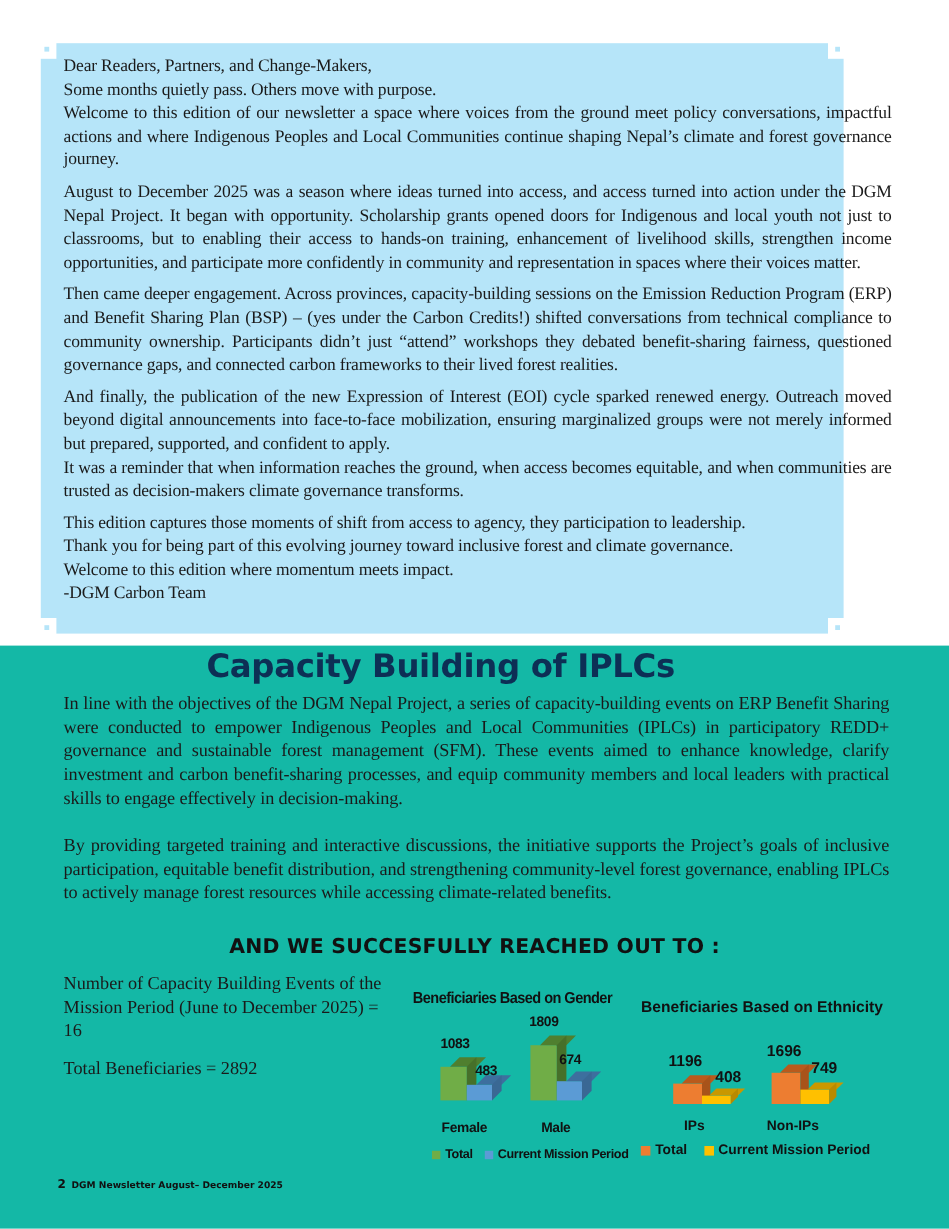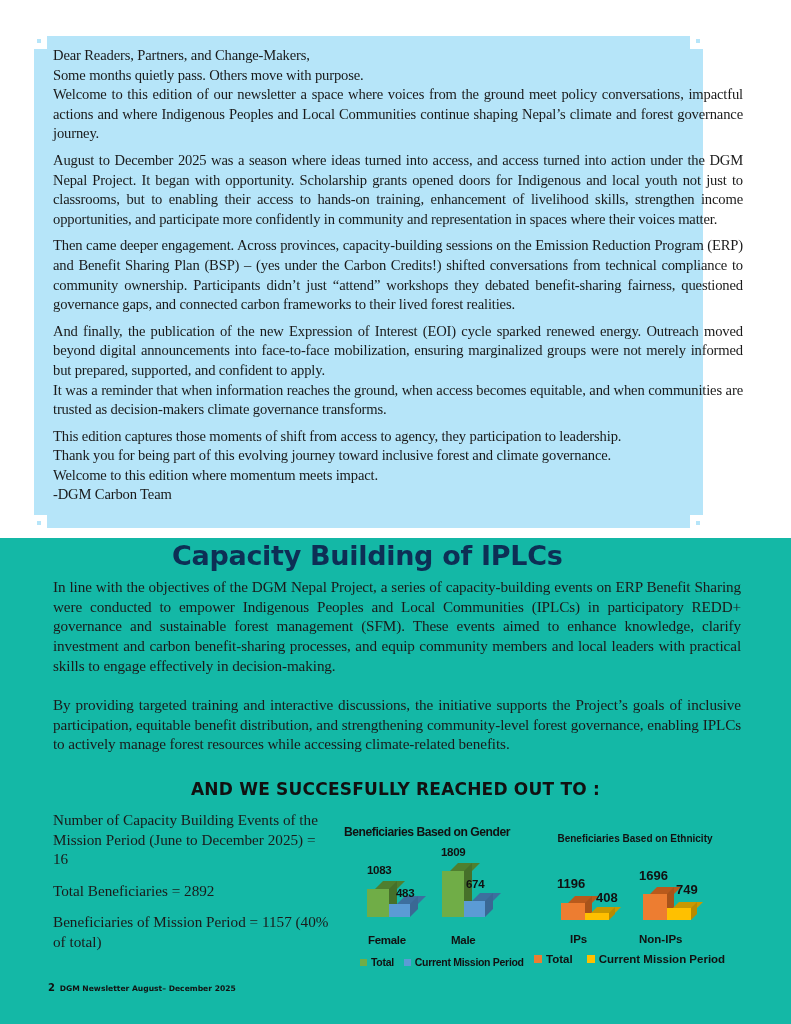--- a/index.html
+++ b/index.html
@@ -77,21 +77,21 @@
   .legend { position: absolute; display: flex; align-items: center; font-weight: bold; white-space: nowrap; }
   .legend .sw { display: inline-block; margin-right: 4px; }
   .legend .item { display: flex; align-items: center; margin-right: 10px; }
 
   .gender { left: 340px; top: 815px; width: 180px; height: 160px; }
   .gender .chart-title { left: 4px; top: 9px; font-size: 13.2px; letter-spacing: -0.5px; transform: scaleX(0.92); transform-origin: left; }
   .gender .val, .gender .cat, .gender .legend { font-size: 11.5px; letter-spacing: -0.3px; }
   .gender .legend { font-size: 10.5px; }
 
   .ethnicity { left: 530px; top: 820px; width: 210px; height: 155px; }
-  .ethnicity .chart-title { left: 0; width: 210px; top: 8px; font-size: 10px; line-height: 22px; white-space: normal; }
+  .ethnicity .chart-title { left: 0; width: 210px; top: 8px; font-size: 13px; line-height: 22px; white-space: normal; }
   .ethnicity .val { font-size: 13px; }
   .ethnicity .cat { font-size: 11.5px; }
   .ethnicity .legend { font-size: 11.5px; }
 </style>
 </head>
 <body>
 
 <div class="letter">
   <span class="notch tl"></span>
   <span class="notch tr"></span>
@@ -123,21 +123,20 @@
   <div class="intro">
     <p>In line with the objectives of the DGM Nepal Project, a series of capacity-building events on ERP Benefit Sharing were conducted to empower Indigenous Peoples and Local Communities (IPLCs) in participatory REDD+ governance and sustainable forest management (SFM). These events aimed to enhance knowledge, clarify investment and carbon benefit-sharing processes, and equip community members and local leaders with practical skills to engage effectively in decision-making.</p>
     <p>By providing targeted training and interactive discussions, the initiative supports the Project’s goals of inclusive participation, equitable benefit distribution, and strengthening community-level forest governance, enabling IPLCs to actively manage forest resources while accessing climate-related benefits.</p>
   </div>
 
   <h2 class="reach-heading">AND WE SUCCESFULLY REACHED OUT TO :</h2>
 
   <div class="stats">
     <p class="stat">Number of Capacity Building Events of the Mission Period (June to December 2025) = 16</p>
     <p class="stat">Total Beneficiaries = 2892</p>
-    <p class="stat">Beneficiaries of Mission Period = 1157 (40% of total)</p>
   </div>
 
   <div class="footer">
     <span class="pg">2</span>
     <span>DGM Newsletter August– December 2025</span>
   </div>
 </div>
 
 <div class="chart gender">
   <div class="chart-title">Beneficiaries Based on Gender</div>

